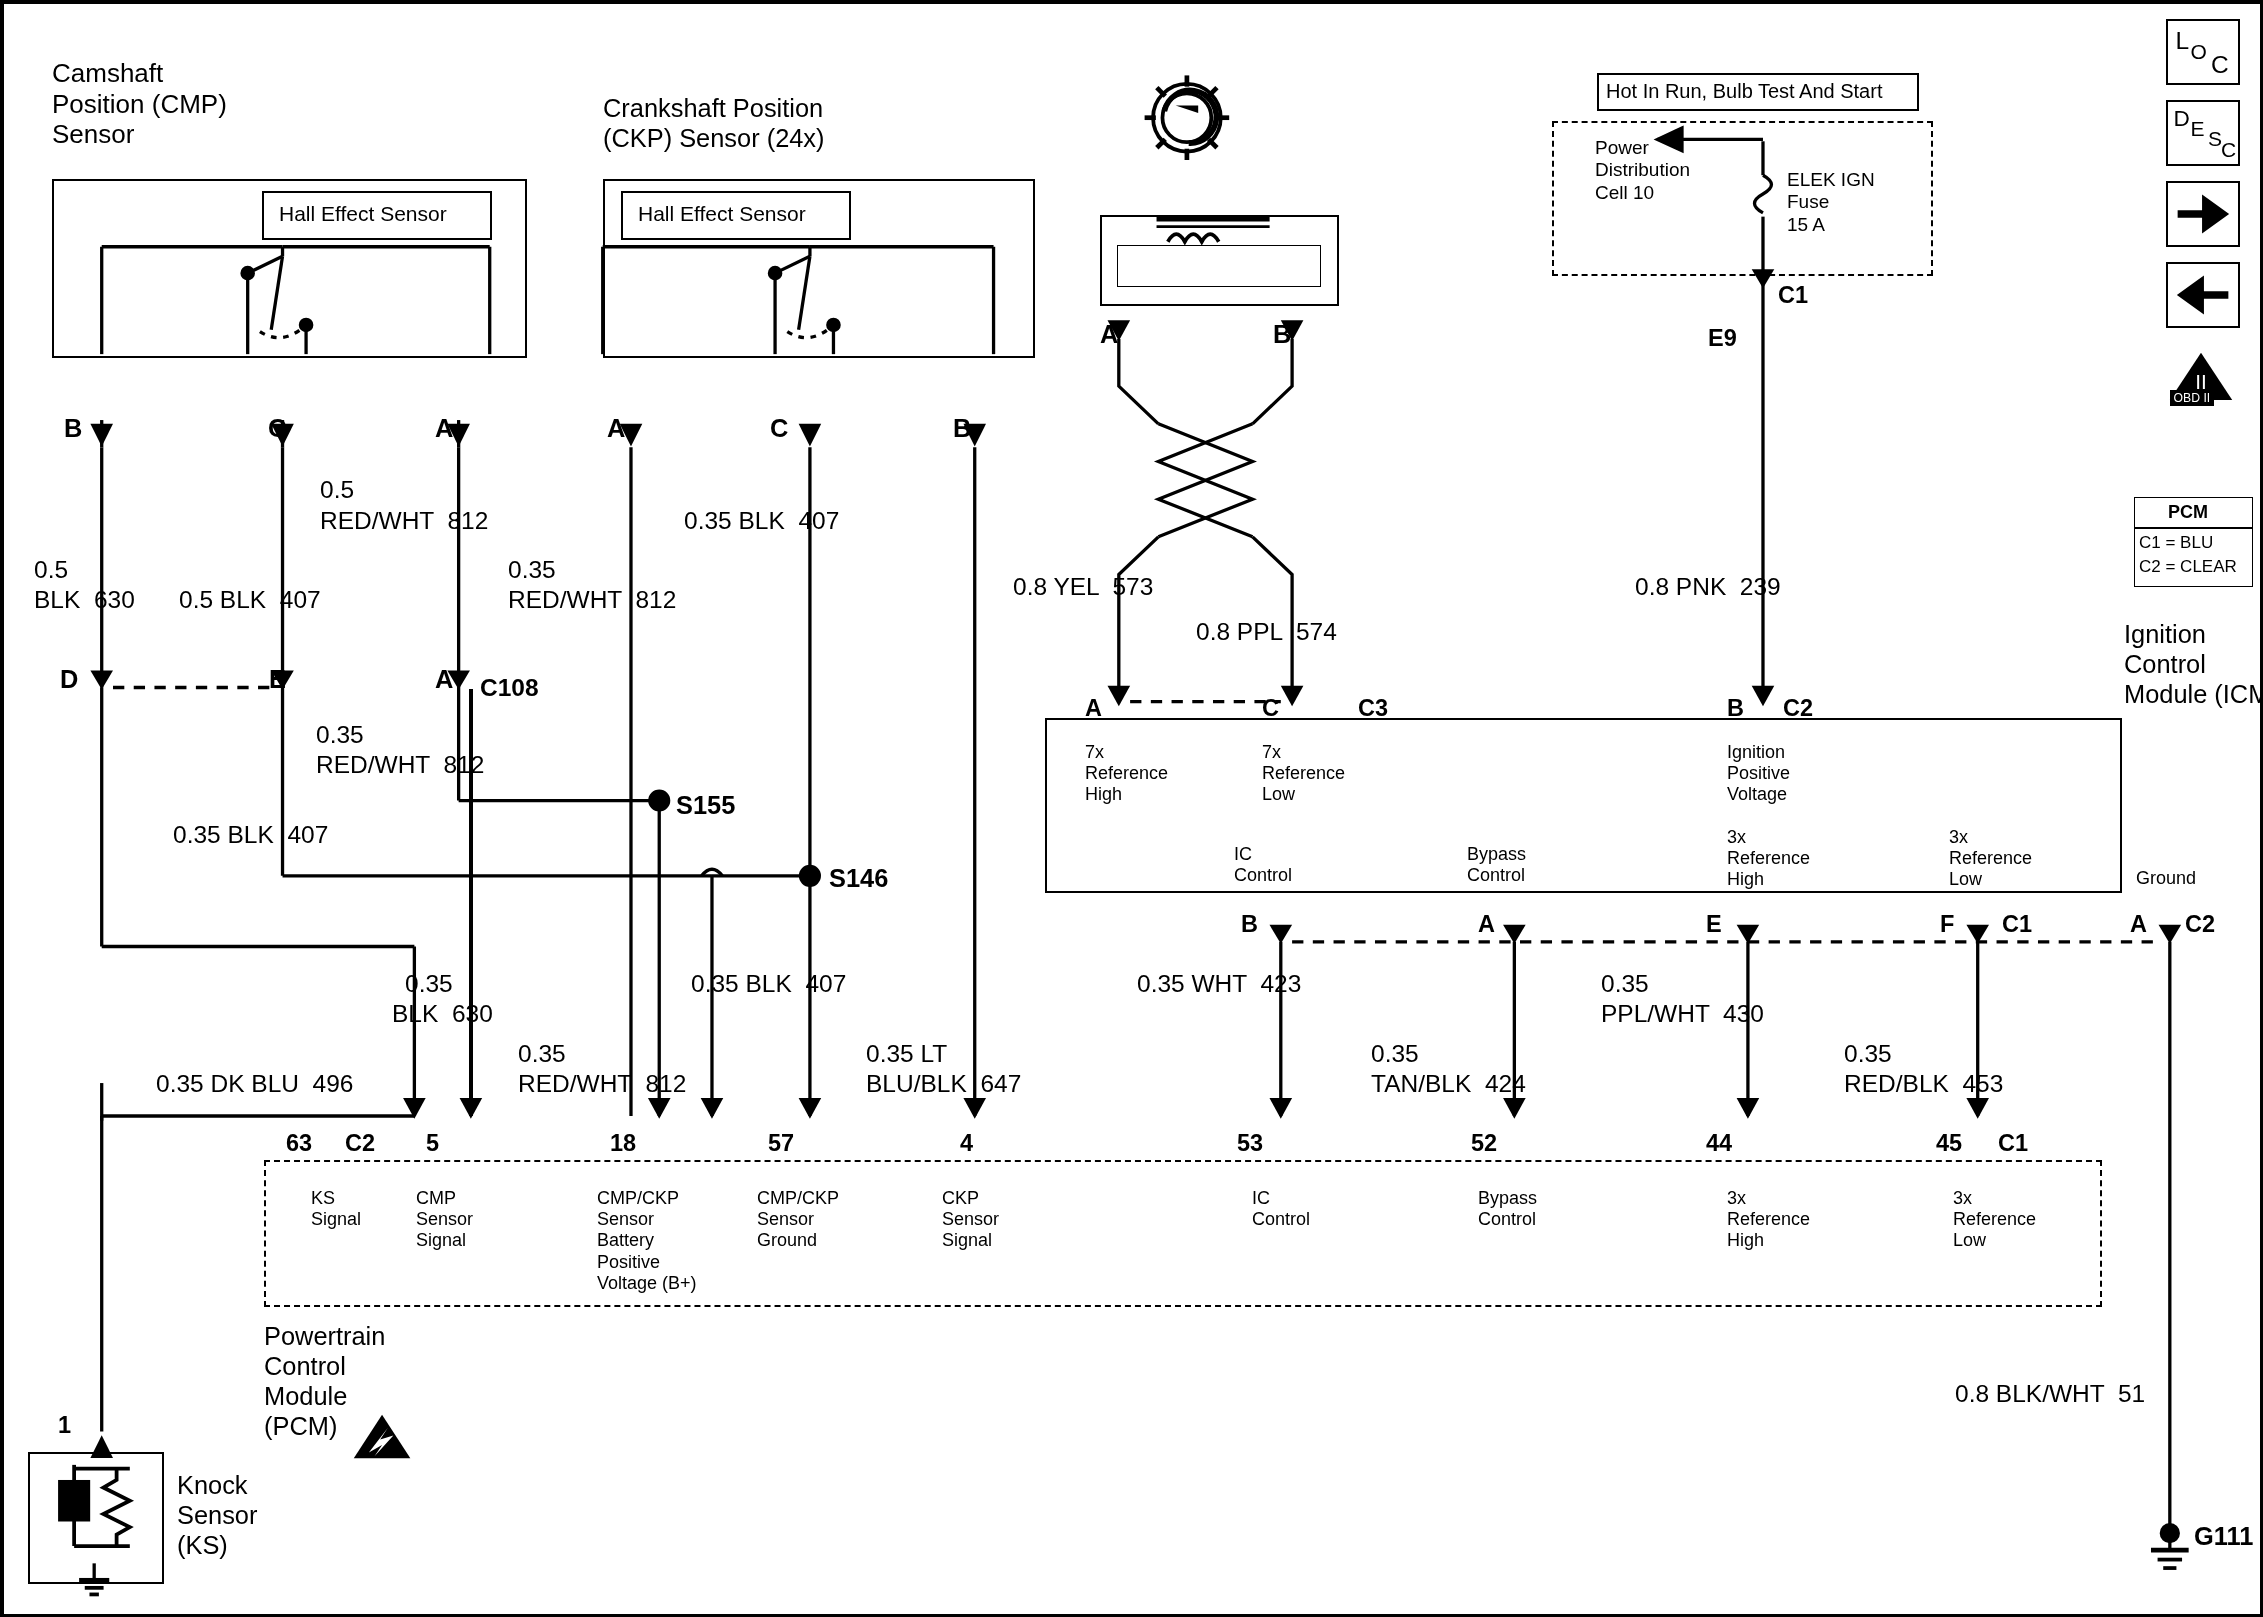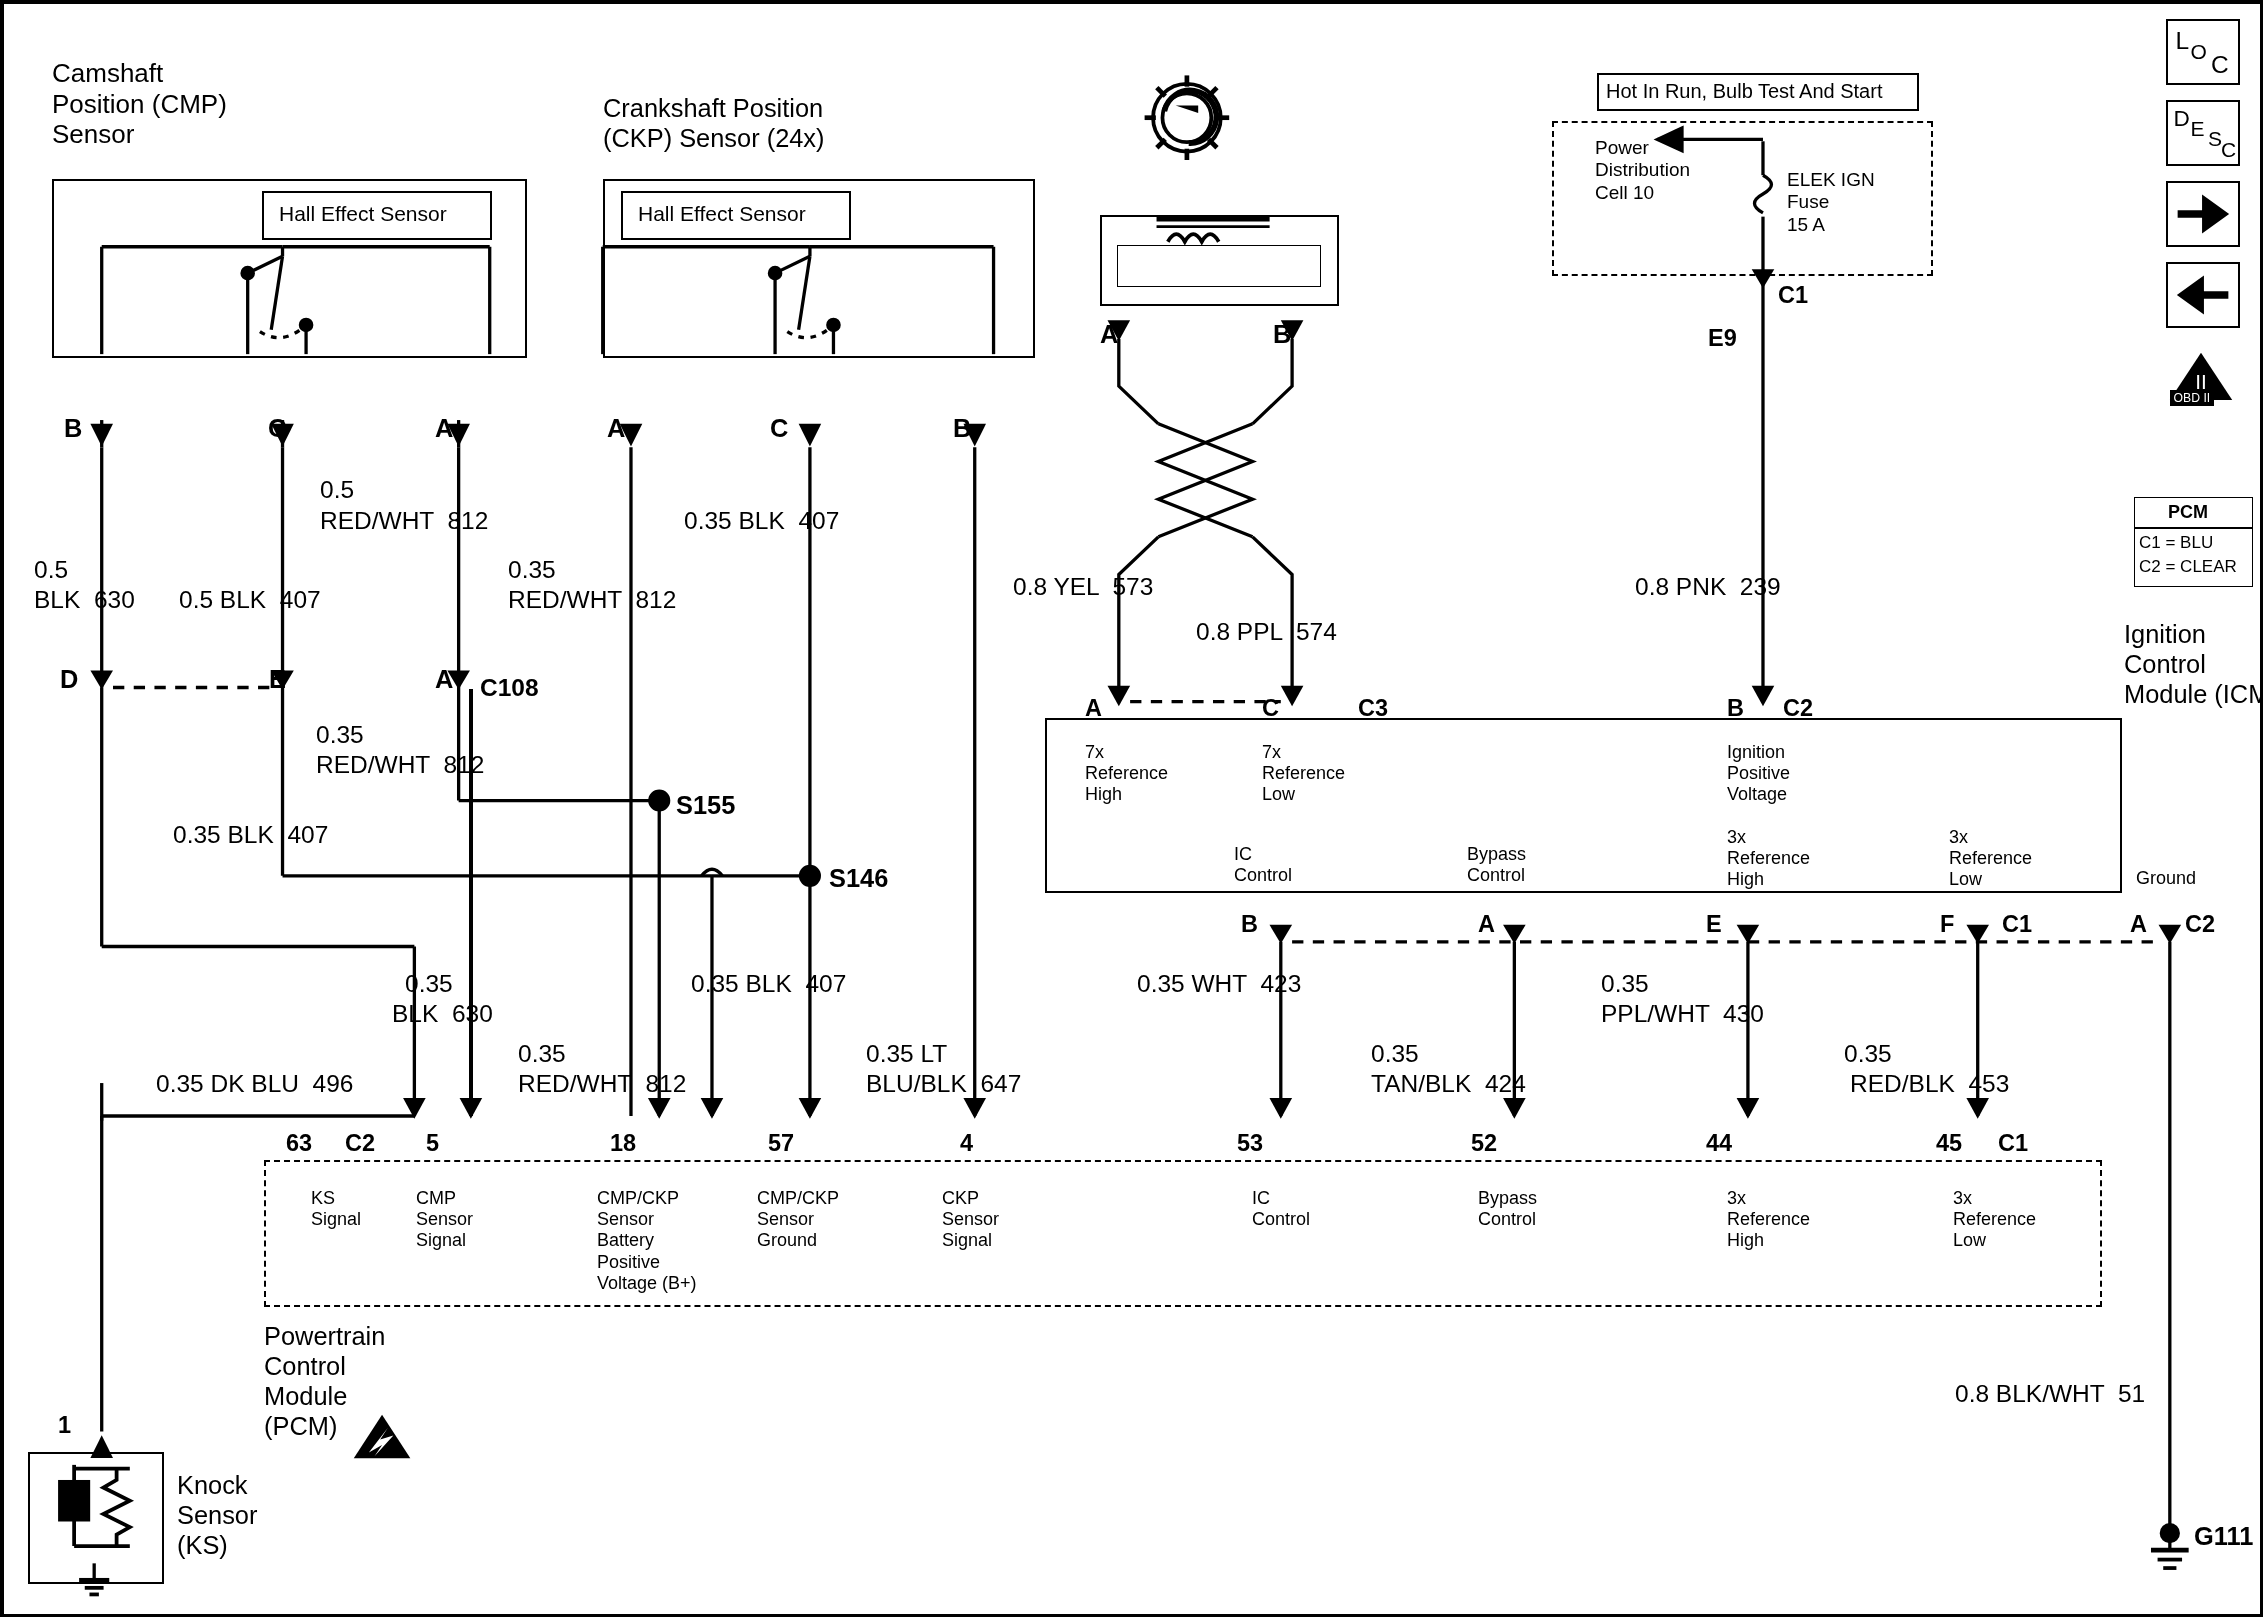--- a/index.html
+++ b/index.html
@@ -416,21 +416,21 @@
   <div class="lbl" style="left:1013px;top:573px;font-size:24.5px;">0.8 YEL  573</div>
   <div class="lbl" style="left:1196px;top:618px;font-size:24.5px;">0.8 PPL  574</div>
   <div class="lbl" style="left:1635px;top:573px;font-size:24.5px;">0.8 PNK  239</div>
 
   <div class="lbl" style="left:1137px;top:970px;font-size:24.5px;">0.35 WHT  423</div>
   <div class="lbl" style="left:1371px;top:1040px;font-size:24.5px;">0.35</div>
   <div class="lbl" style="left:1371px;top:1070px;font-size:24.5px;">TAN/BLK  424</div>
   <div class="lbl" style="left:1601px;top:970px;font-size:24.5px;">0.35</div>
   <div class="lbl" style="left:1601px;top:1000px;font-size:24.5px;">PPL/WHT  430</div>
   <div class="lbl" style="left:1844px;top:1040px;font-size:24.5px;">0.35</div>
-  <div class="lbl" style="left:1844px;top:1070px;font-size:24.5px;margin-left:6px;">RED/BLK  453</div>
+  <div class="lbl" style="left:1844px;top:1070px;font-size:24.5px;">RED/BLK  453</div>
   <div class="lbl" style="left:1955px;top:1380px;font-size:24.5px;">0.8 BLK/WHT  51</div>
 
   <div class="lbl bold" style="left:60px;top:665px;font-size:25.4px;">D</div>
   <div class="lbl bold" style="left:269px;top:665px;font-size:25.4px;">E</div>
   <div class="lbl bold" style="left:435px;top:665px;font-size:25.4px;">A</div>
   <div class="lbl bold" style="left:480px;top:674px;font-size:24.5px;">C108</div>
 
   <div class="lbl bold" style="left:676px;top:791px;font-size:25.4px;">S155</div>
   <div class="lbl bold" style="left:829px;top:864px;font-size:25.4px;">S146</div>
   <div class="lbl bold" style="left:2194px;top:1522px;font-size:25.4px;">G111</div>

